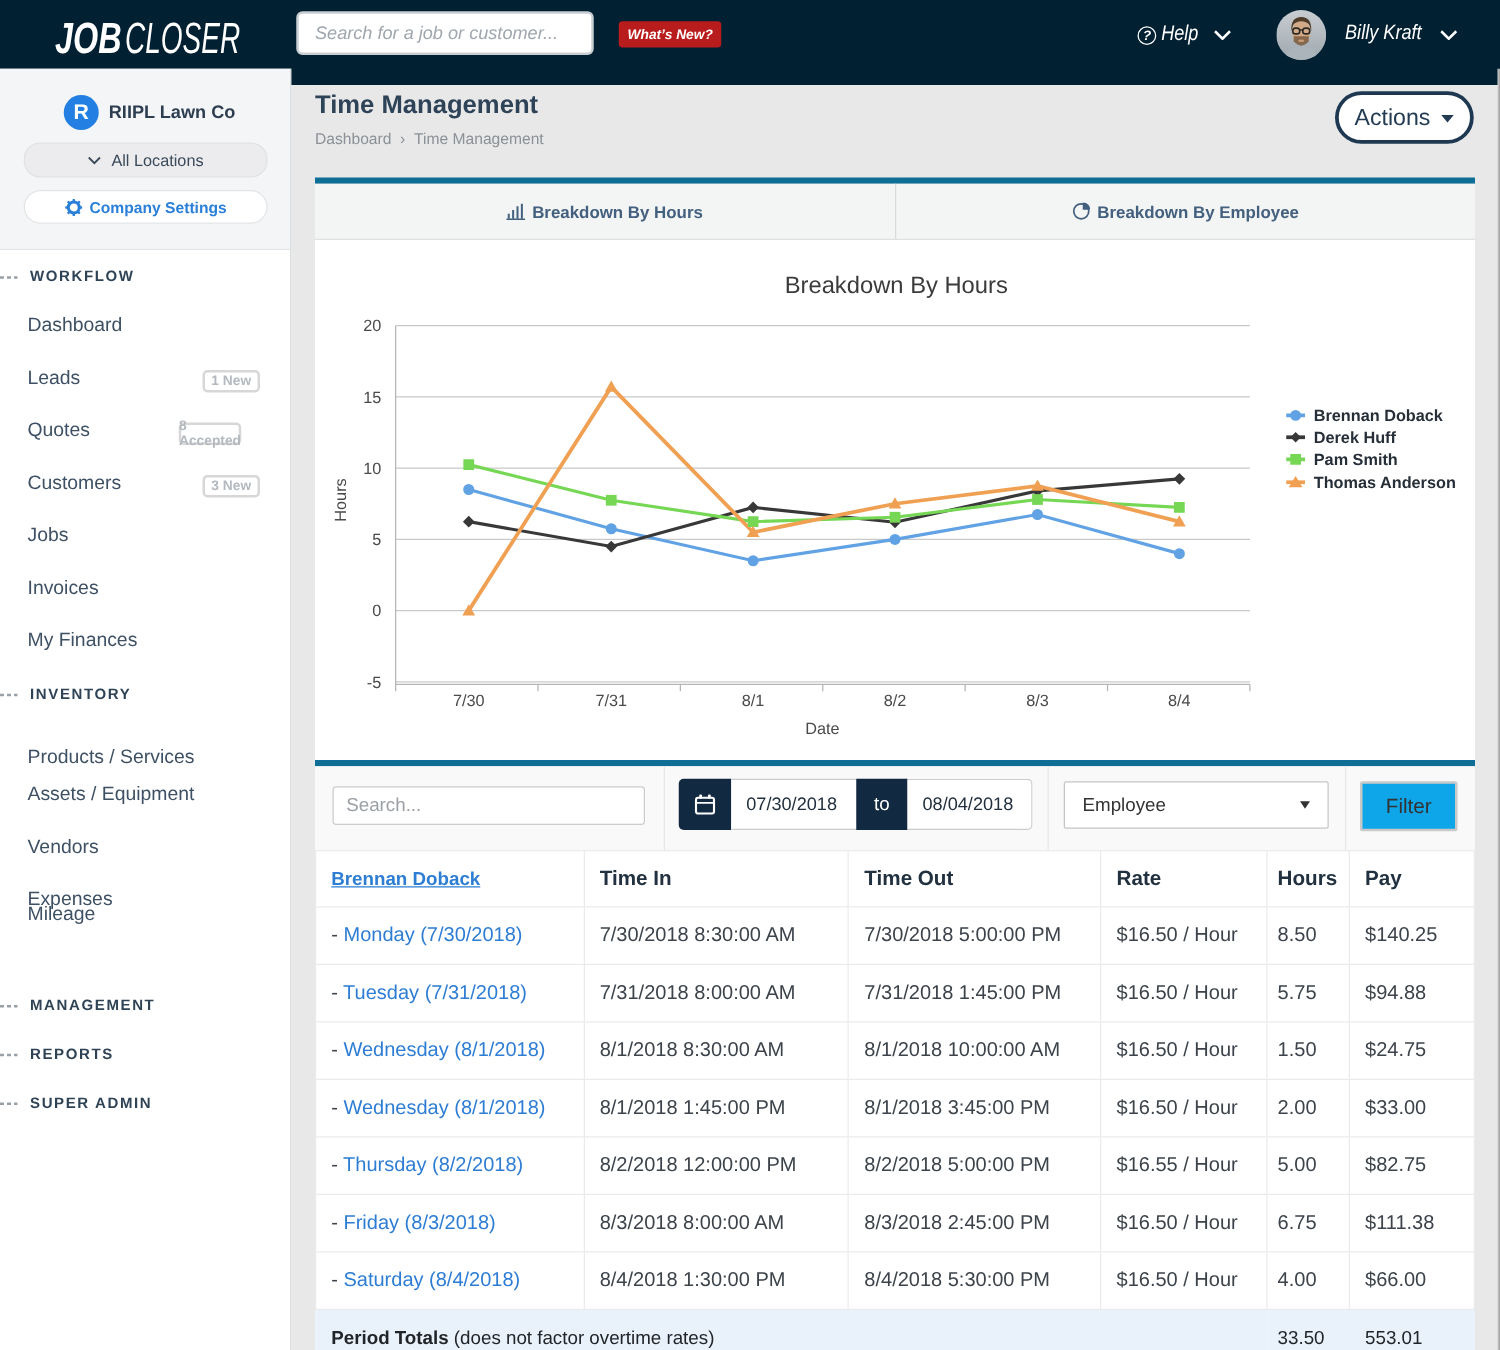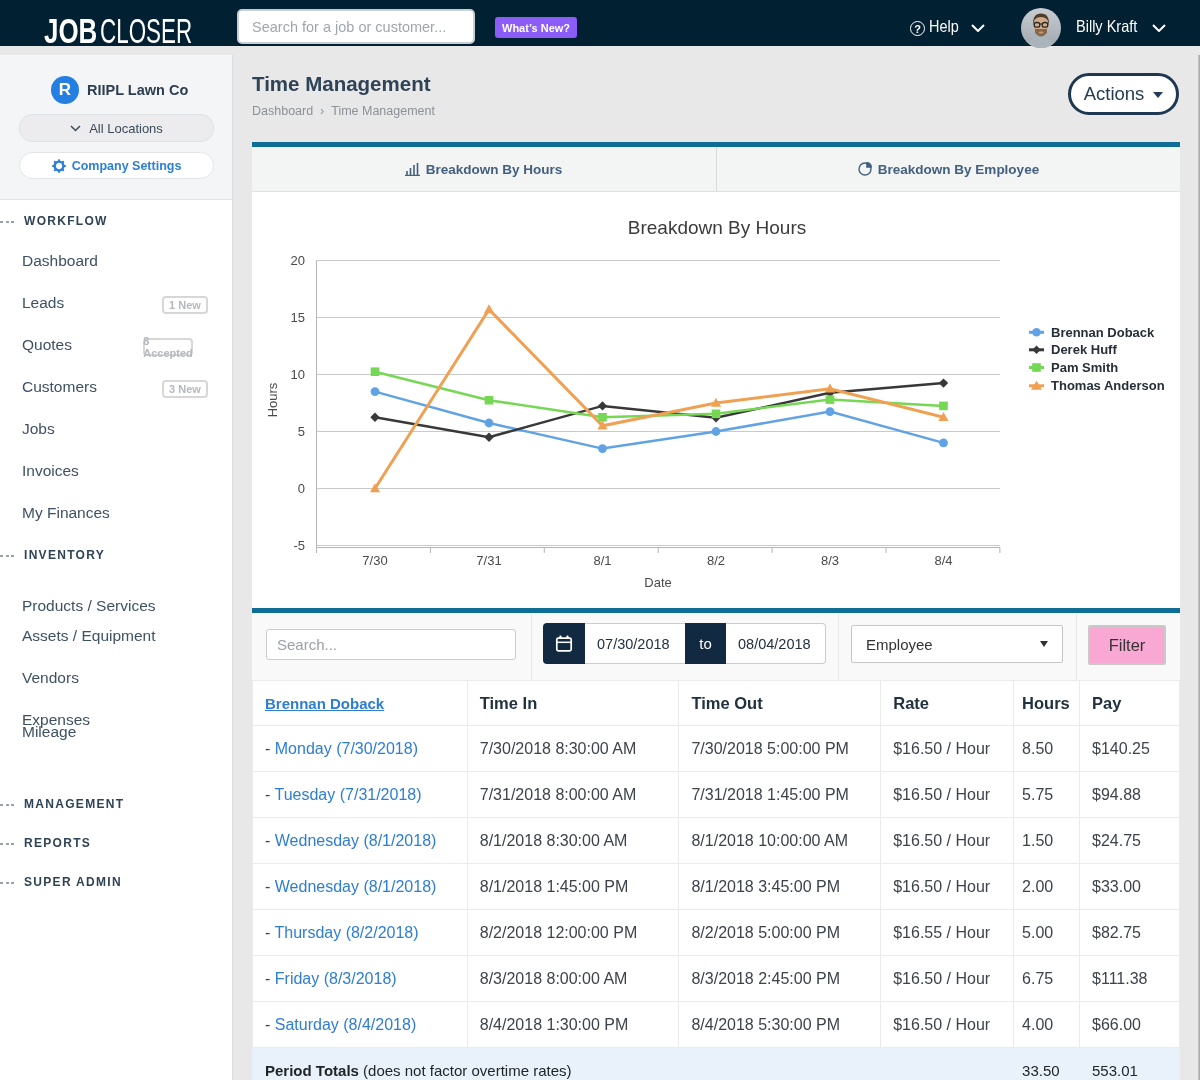--- a/index.html
+++ b/index.html
@@ -1,25 +1,25 @@
 <!DOCTYPE html>
 <html><head>
 <meta charset="utf-8">
 <style>
 * { margin:0; padding:0; box-sizing:border-box; }
 html,body { width:1200px; height:1080px; }
 body { font-family:"Liberation Sans",sans-serif; background:#e8e8e8; overflow:hidden; position:relative; }
 
 
-.topbar { position:absolute; left:0; top:0; width:1200px; height:46px; background:#012032; }
+.topbar { position:absolute; left:0; top:0; width:1200px; height:68px; background:#012032;font-style:italic; }
 .logo { position:absolute; left:44px; top:12.5px; color:#fff; font-size:35px; font-weight:bold; line-height:1; white-space:nowrap; }
 .logo .hv { display:inline-block; transform:scaleX(0.74); transform-origin:0 0; }
 .logo .lt { position:absolute; left:56px; top:0; font-weight:400; display:inline-block; transform:scaleX(0.64); transform-origin:0 0; }
 .nav-search { position:absolute; left:237px; top:9px; width:238px; height:35px; background:#fff; border:2px solid #c9ced3; border-radius:5px; display:flex; align-items:center; padding-left:13px; color:#9fa6ad; font-size:14.5px; }
-.whatsnew { position:absolute; left:495px; top:17px; height:21px; background:#8b5cf6; color:#fff; font-weight:bold; font-size:11px; border-radius:3px; display:flex; align-items:center; padding:0 7px; }
+.whatsnew { position:absolute; left:495px; top:17px; height:21px; background:#b91c1c; color:#fff; font-weight:bold; font-size:11px; border-radius:3px; display:flex; align-items:center; padding:0 7px; }
 .helpq { position:absolute; left:910px; top:21px; width:15px; height:15px; border:1.5px solid #fff; border-radius:50%; color:#fff; font-size:11px; font-weight:bold; text-align:center; line-height:14px; }
 .helptxt { position:absolute; left:929px; top:17px; color:#fff; font-size:17px; display:inline-block; transform:scaleX(0.85); transform-origin:0 0; }
 .chev { position:absolute; width:14px; height:8px; }
 .avatar { position:absolute; left:1021px; top:8px; width:40px; height:40px; border-radius:50%; overflow:hidden; }
 .username { position:absolute; left:1076px; top:17px; color:#fff; font-size:16.5px; display:inline-block; transform:scaleX(0.88); transform-origin:0 0; }
 
 
 .sidebar { position:absolute; left:0; top:55px; width:233px; height:1025px; background:#fff; border-right:1px solid #dadde0; }
 .side-top { position:absolute; left:0; top:0; width:232px; height:145px; background:#f4f5f6; border-bottom:1px solid #e3e6e8; }
 .orgcircle { position:absolute; left:51px; top:21px; width:28px; height:28px; border-radius:50%; background:#2380e2; color:#fff; font-weight:bold; font-size:17px; text-align:center; line-height:28px; }
@@ -49,21 +49,21 @@
 .filterbar { position:absolute; left:252px; top:613px; width:928px; height:67px; background:#f9f9f9; }
 .fdiv { position:absolute; top:0; width:1px; height:67px; background:#e7e7e7; }
 .fsearch { position:absolute; left:14px; top:16px; width:250px; height:31px; background:#fff; border:1px solid #ccc; border-radius:3px; display:flex; align-items:center; padding-left:10px; color:#9aa0a6; font-size:15px; }
 .dgroup { position:absolute; left:291px; top:10px; height:41px; display:flex; }
 .dcal { width:42px; background:#122a41; border-radius:4px 0 0 4px; display:flex; align-items:center; justify-content:center; }
 .dinp { width:100px; background:#fff; border-top:1px solid #ccc; border-bottom:1px solid #ccc; display:flex; align-items:center; padding-left:12px; font-size:14.5px; color:#22303e; }
 .dto { width:41px; background:#122a41; color:#fff; display:flex; align-items:center; justify-content:center; font-size:15px; }
 .dinp2 { border-right:1px solid #ccc; border-radius:0 4px 4px 0; }
 .fselect { position:absolute; left:599px; top:12px; width:212px; height:38px; background:#fff; border:1px solid #c6c6c6; border-radius:2px; display:flex; align-items:center; padding-left:14px; font-size:15px; color:#333; }
 .fselect .tri { position:absolute; right:14px; width:0; height:0; border-left:4.5px solid transparent; border-right:4.5px solid transparent; border-top:6px solid #333; }
-.fbtn { position:absolute; left:836px; top:12px; width:78px; height:40px; background:#f9a8d4; border:2px solid #c9c9c9; border-radius:2px; display:flex; align-items:center; justify-content:center; font-size:16.5px; color:#333; }
+.fbtn { position:absolute; left:836px; top:12px; width:78px; height:40px; background:#0ea5e9; border:2px solid #c9c9c9; border-radius:2px; display:flex; align-items:center; justify-content:center; font-size:16.5px; color:#333; }
 
 
 .ttable { position:absolute; left:252px; top:680px; width:928px; border-collapse:collapse; background:#fff; font-size:15.5px; color:#3c434a; }
 .ttable td, .ttable th { border:1px solid #ebebeb; padding:0 0 0 12px; text-align:left; font-weight:normal; vertical-align:middle; }
 .ttable th { height:45px; font-weight:bold; font-size:16.5px; color:#22313f; }
 .ttable td { height:46px; font-size:16px; }
 .ttable .thead-link { color:#2d7ed3; text-decoration:underline; }
 .ttable td:nth-child(5), .ttable th:nth-child(5) { padding-left:8px; }
 .ttable a { color:#2e7dd4; text-decoration:none; }
 .ttable tr.foot td { background:#e9f2fb; border-color:#e9f2fb; height:45px; font-size:15px; }

